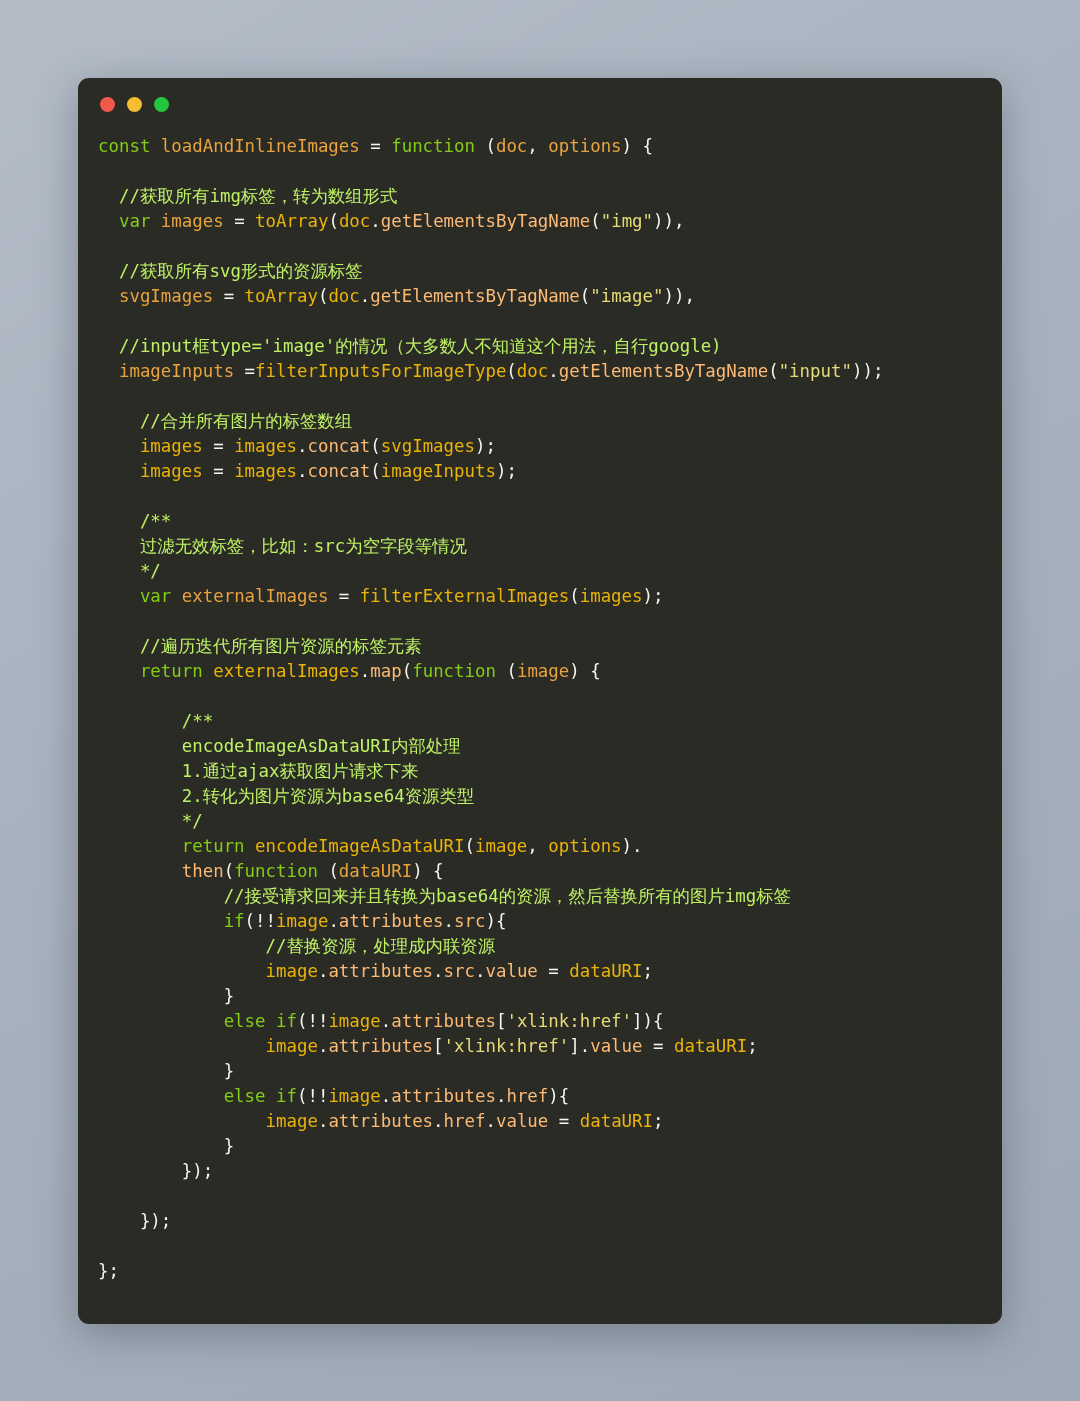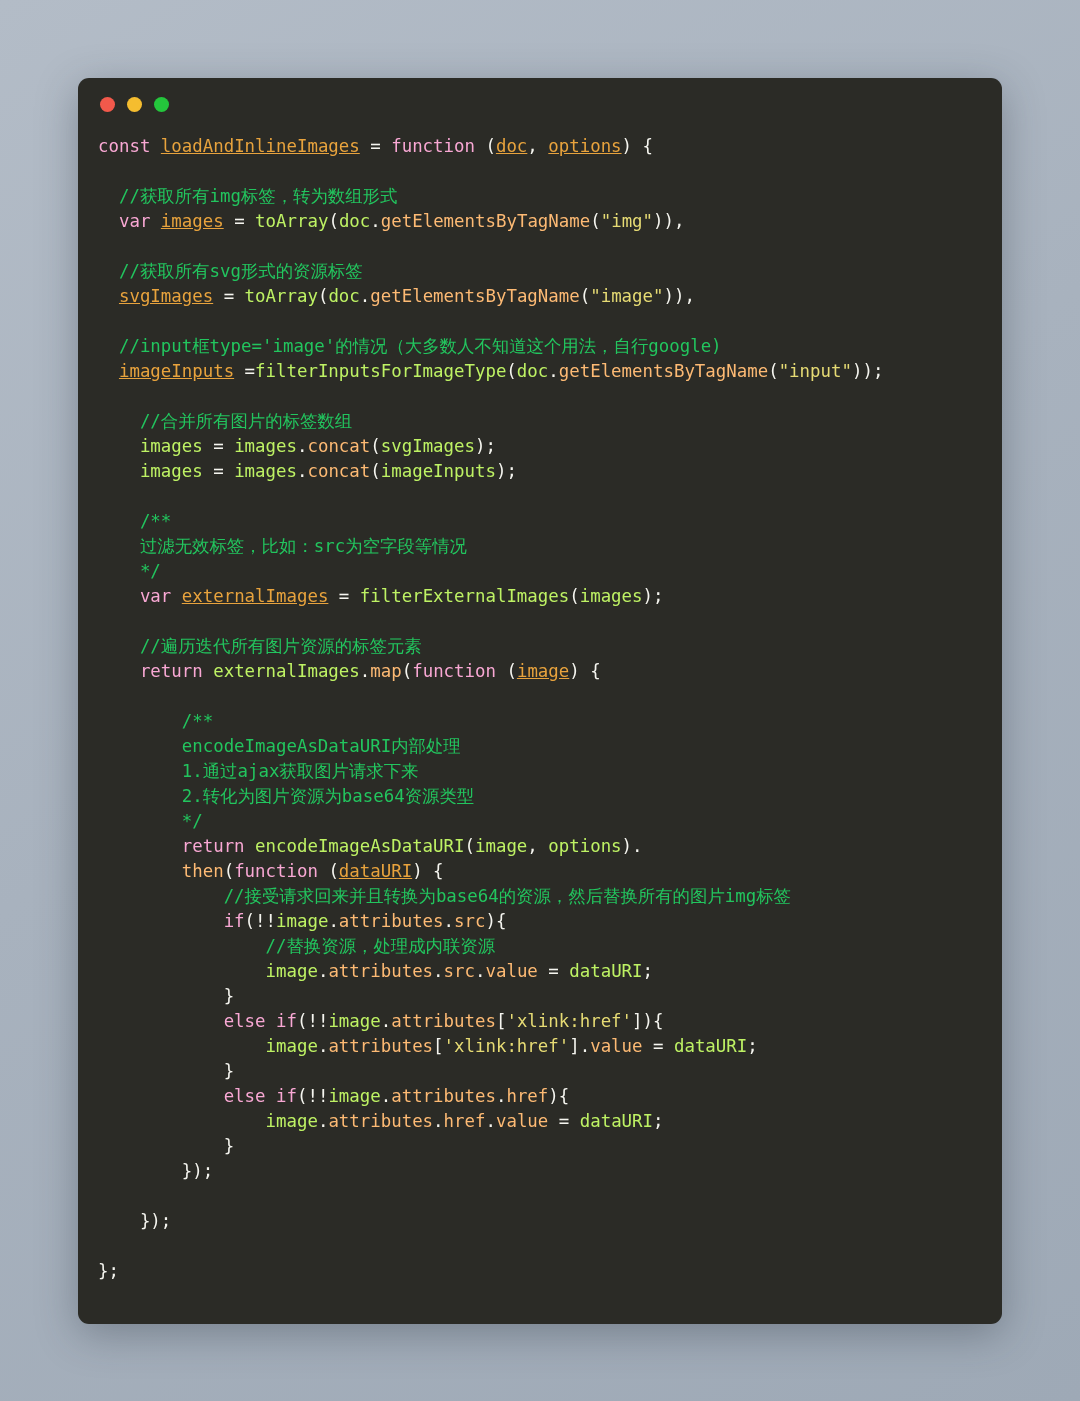--- a/index.html
+++ b/index.html
@@ -52,26 +52,26 @@
     line-height: 25px;
     white-space: pre;
     color: #f5f5ef;
     letter-spacing: 0px;
     -webkit-font-smoothing: antialiased;
   }
 
   .ln { display: block; height: 25px; }
 
   
-  .kw   { color: #f9a8d4; }        
-  .fn   { color: #e8a33d; text-decoration: underline; }        
-  .id   { color: #bef264; }        
+  .kw   { color: #84cc16; }        
+  .fn   { color: #e8a33d; }        
+  .id   { color: #eab308; }        
   .meth { color: #fdba74; }        
   .str  { color: #e6db74; }        
-  .cmt  { color: #22c55e; }        
+  .cmt  { color: #bef264; }        
   .pun  { color: #f5f5ef; }        
 </style>
 </head>
 <body>
 
 <div id="code-window" style="background: rgb(43, 43, 38);">
 
   <div id="titlebar">
     <span class="dot" title="Close" style="background: rgb(242, 89, 75);"></span>
     <span class="dot" title="Minimize" style="background: rgb(245, 189, 47);"></span>

